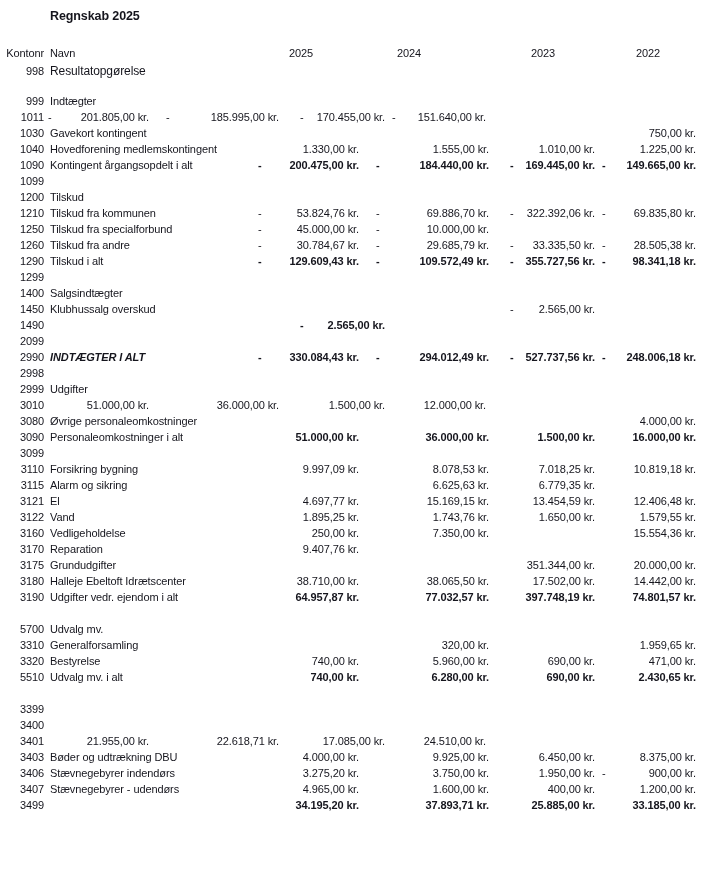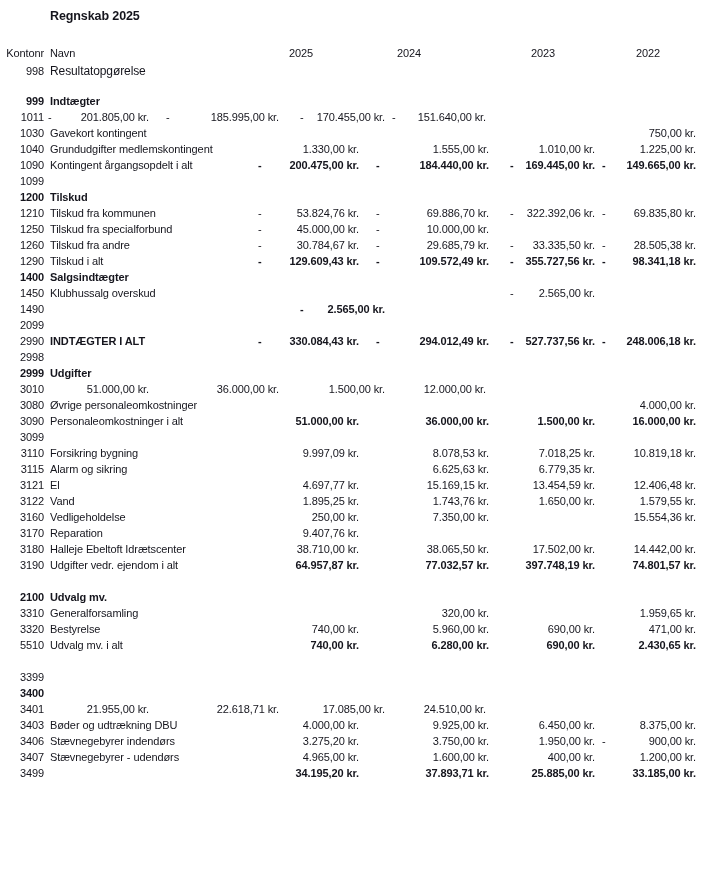--- a/index.html
+++ b/index.html
@@ -28,23 +28,23 @@
   .c-y { display:flex; justify-content:space-between; white-space:nowrap; }
   .c-y .val { margin-left:auto; }
   .y0 { flex:0 0 108px; padding:0 3px 0 4px; }
   .y1 { flex:0 0 130px; padding:0 3px 0 14px; }
   .y2 { flex:0 0 106px; padding:0 3px 0 18px; }
   .y3 { flex:0 0 100px; padding:0 2px 0 4px; }
   .colhead .c-y { justify-content:center; padding:0; }
   .colhead .y0 { padding-right:14px; }
   .colhead .y1 { padding-right:36px; }
   .colhead .y2 { padding-right:4px; }
-  .row.section { font-weight:bold; }
+  .row.section { font-weight:normal; }
   .row.total .c-y { font-weight:bold; }
-  .row.name-bold .c-name { font-weight:bold; }
+  .row.name-bold .c-name { font-weight:bold;font-style:italic; }
 </style>
 </head>
 <body>
 
 <div class="doc">
   <div class="title">Regnskab 2025</div>
 
   <div class="colhead">
     <div class="c-num">Kontonr</div>
     <div class="c-name">Navn</div>
@@ -154,21 +154,21 @@
           <span class="val"></span>
         </span>
     <span class="c-y y3">
           <span class="minus"></span>
           <span class="val">750,00 kr.</span>
         </span>
   </div>
 
   <div class="row">
     <span class="c-num">1040</span>
-    <span class="c-name">Grundudgifter medlemskontingent</span>
+    <span class="c-name">Hovedforening medlemskontingent</span>
     <span class="c-y y0">
           <span class="minus"></span>
           <span class="val">1.330,00 kr.</span>
         </span>
     <span class="c-y y1">
           <span class="minus"></span>
           <span class="val">1.555,00 kr.</span>
         </span>
     <span class="c-y y2">
           <span class="minus"></span>
@@ -320,20 +320,40 @@
     <span class="c-y y2">
           <span class="minus">-</span>
           <span class="val">355.727,56 kr.</span>
         </span>
     <span class="c-y y3">
           <span class="minus">-</span>
           <span class="val">98.341,18 kr.</span>
         </span>
   </div>
 
+  <div class="row">
+    <span class="c-num">1299</span>
+    <span class="c-name"></span>
+    <span class="c-y y0">
+          <span class="minus"></span>
+          <span class="val"></span>
+        </span>
+    <span class="c-y y1">
+          <span class="minus"></span>
+          <span class="val"></span>
+        </span>
+    <span class="c-y y2">
+          <span class="minus"></span>
+          <span class="val"></span>
+        </span>
+    <span class="c-y y3">
+          <span class="minus"></span>
+          <span class="val"></span>
+        </span>
+  </div>
 
   <div class="row section">
     <span class="c-num">1400</span>
     <span class="c-name">Salgsindtægter</span>
     <span class="c-y y0">
           <span class="minus"></span>
           <span class="val"></span>
         </span>
     <span class="c-y y1">
           <span class="minus"></span>
@@ -677,20 +697,40 @@
     <span class="c-y y2">
           <span class="minus"></span>
           <span class="val"></span>
         </span>
     <span class="c-y y3">
           <span class="minus"></span>
           <span class="val"></span>
         </span>
   </div>
 
+  <div class="row">
+    <span class="c-num">3175</span>
+    <span class="c-name">Grundudgifter</span>
+    <span class="c-y y0">
+          <span class="minus"></span>
+          <span class="val"></span>
+        </span>
+    <span class="c-y y1">
+          <span class="minus"></span>
+          <span class="val"></span>
+        </span>
+    <span class="c-y y2">
+          <span class="minus"></span>
+          <span class="val">351.344,00 kr.</span>
+        </span>
+    <span class="c-y y3">
+          <span class="minus"></span>
+          <span class="val">20.000,00 kr.</span>
+        </span>
+  </div>
 
   <div class="row">
     <span class="c-num">3180</span>
     <span class="c-name">Halleje Ebeltoft Idrætscenter</span>
     <span class="c-y y0">
           <span class="minus"></span>
           <span class="val">38.710,00 kr.</span>
         </span>
     <span class="c-y y1">
           <span class="minus"></span>
@@ -742,21 +782,21 @@
           <span class="minus"></span>
           <span class="val"></span>
         </span>
     <span class="c-y y3">
           <span class="minus"></span>
           <span class="val"></span>
         </span>
   </div>
 
   <div class="row section">
-    <span class="c-num">2100</span>
+    <span class="c-num">5700</span>
     <span class="c-name">Udvalg mv.</span>
     <span class="c-y y0">
           <span class="minus"></span>
           <span class="val"></span>
         </span>
     <span class="c-y y1">
           <span class="minus"></span>
           <span class="val"></span>
         </span>
     <span class="c-y y2">

